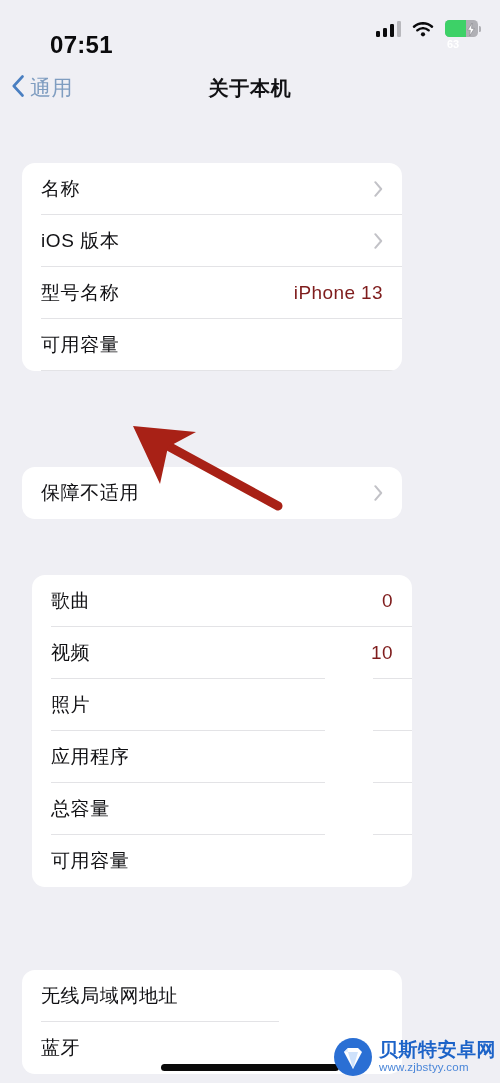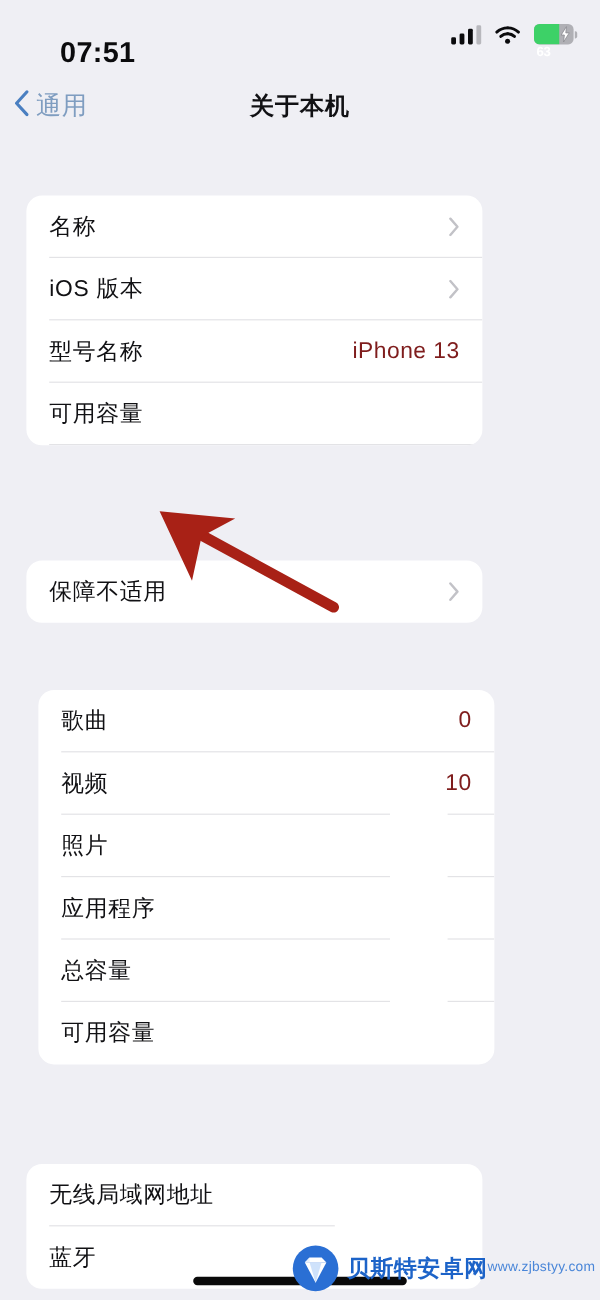--- a/index.html
+++ b/index.html
@@ -106,21 +106,21 @@
     position:absolute; left:50%; transform:translateX(-50%); bottom:12px;
     width:178px; height:7px; background:#0a0a0a; border-radius:4px;
   }
 
   
   #watermark{
     position:absolute; right:4px; bottom:6px;
     display:flex; align-items:center; gap:6px;
   }
   #wm-logo{ width:40px; height:40px; flex:none; }
-  #wm-text{ display:flex; flex-direction:row; line-height:1; }
+  #wm-text{ display:flex; flex-direction:column; line-height:1; }
   #wm-title{
     font-size:19px; font-weight:bold; color:#1c63c8; letter-spacing:0.5px;
   }
   #wm-url{ font-size:11.5px; color:#4a86d8; letter-spacing:0.2px; margin-top:3px; }
 </style>
 </head>
 <body>
 
 <div id="screen">
 

